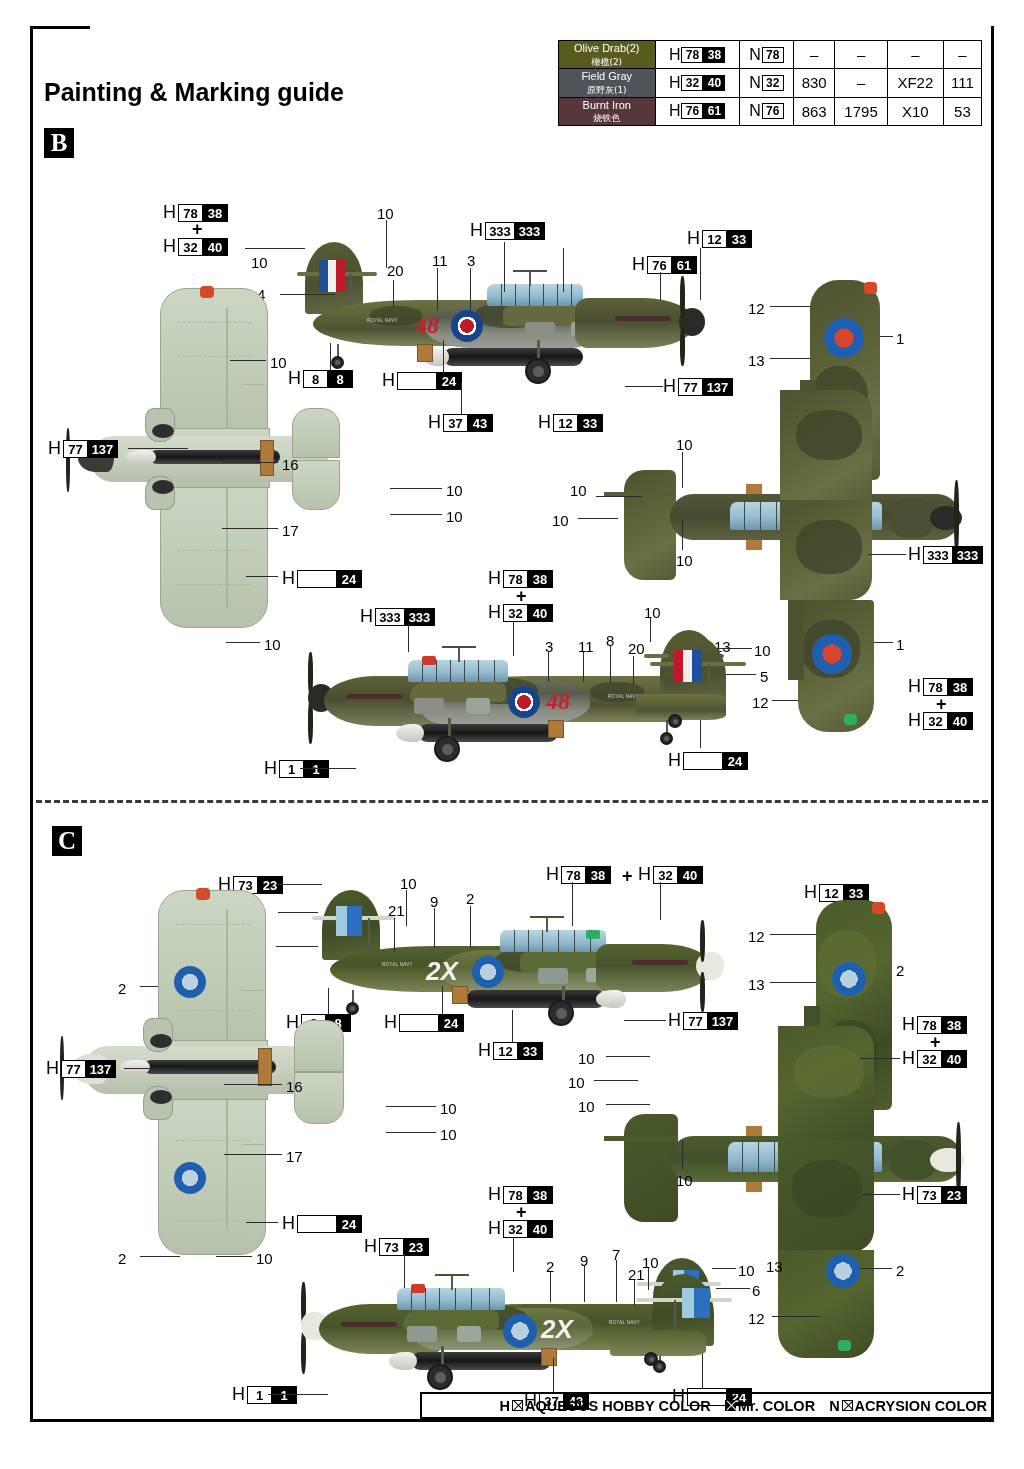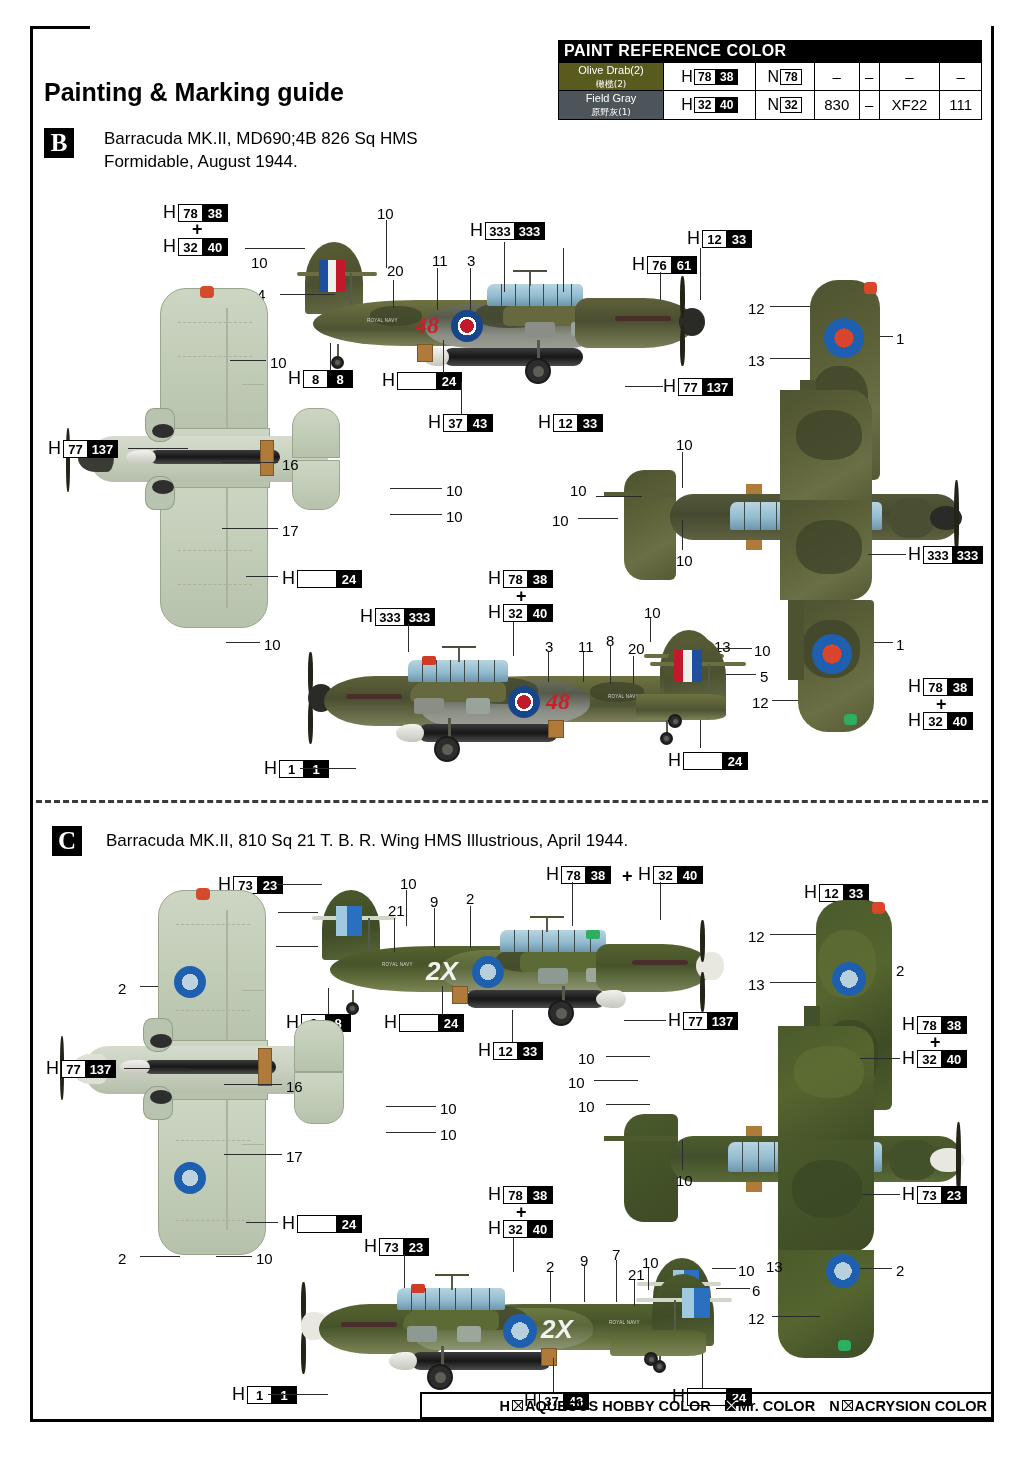--- a/index.html
+++ b/index.html
@@ -241,21 +241,20 @@
 <div id="page">
 
   <div class="frame-left"></div>
   <div class="frame-right"></div>
   <div class="frame-top-l"></div>
   <div class="frame-bot"></div>
 
   <div class="en-title">Painting &amp; Marking guide</div>
 
   <div class="paint-table">
-    <div class="paint-head">PAINT  REFERENCE COLOR</div>
     <table class="prc">
       <tbody>
 
       <tr>
         <td class="swatch-cell" style="background:#595b1e">
           <span>Olive Drab(2)</span><br>
           <span class="sw-sub">橄榄(2)</span>
         </td>
         <td>
           <span class="hchip">
@@ -293,30 +292,49 @@
             <span class="hletter">N</span>
             <span class="white-box">32</span>
           </span>
         </td>
         <td class="num-cell">830</td>
         <td class="num-cell">–</td>
         <td class="num-cell">XF22</td>
         <td class="num-cell">111</td>
       </tr>
 
+      <tr>
+        <td class="swatch-cell" style="background:#57373b">
+          <span>Burnt Iron</span><br>
+          <span class="sw-sub">烧铁色</span>
+        </td>
+        <td>
+          <span class="hchip">
+            <span class="hletter">H</span>
+            <span class="white-box">76</span>
+            <span class="black-box">61</span>
+          </span>
+        </td>
+        <td>
+          <span class="hchip">
+            <span class="hletter">N</span>
+            <span class="white-box">76</span>
+          </span>
+        </td>
+        <td class="num-cell">863</td>
+        <td class="num-cell">1795</td>
+        <td class="num-cell">X10</td>
+        <td class="num-cell">53</td>
+      </tr>
 
     </tbody>
       </table>
   </div>
 
   <div class="badge" style="left:44px; top:128px;">B</div>
-  <div class="sect-cap" style="left:104px; top:128px; width:440px;">
-    <span>Barracuda MK.II, MD690;4B 826 Sq HMS</span><br>
-    <span>Formidable, August 1944.</span>
-  </div>
 
   <div class="ac" style="left:275px; top:240px; width:440px; height:160px;">
 
     <div class="tailfin" style="left:30px; top:2px; width:58px; height:72px;"></div>
     <div class="tailplane" style="left:22px; top:32px; width:80px; height:4px;"></div>
     <div class="strut" style="left:75px; top:33px; width:2px; height:42px;"></div>
     <div class="finflash-b" style="left:44px; top:20px; width:26px; height:32px;"></div>
 
     <div class="fuse" style="left:38px; top:60px; width:270px; height:46px;"></div>
     <div class="fuse grey" style="left:150px; top:64px; width:170px; height:44px; border-radius:26% 18% 14% 28%/46% 36% 40% 46%;"></div>
@@ -660,21 +678,20 @@
     <div class="tailplane" style="left:0px; top:26px; width:96px; height:4px;"></div>
     <div class="strut" style="left:58px; top:28px; width:2px; height:44px;"></div>
     <div class="finflash-b rev" style="left:24px; top:14px; width:28px; height:32px;"></div>
     <div class="fuse" style="left:-14px; top:58px; width:90px; height:26px; border-radius:4px 20% 20% 4px;"></div>
     <div class="wheel" style="left:18px; top:78px; width:14px; height:14px;"></div>
   </div>
 
   <div class="divider"></div>
 
   <div class="badge" style="left:52px; top:826px;">C</div>
-  <div class="sect-cap" style="left:106px; top:830px; width:700px;">Barracuda MK.II, 810 Sq 21 T. B. R. Wing HMS Illustrious, April 1944.</div>
 
   <div class="ac" style="left:300px; top:890px; width:430px; height:150px;">
     <div class="tailfin" style="left:22px; top:0px; width:58px; height:70px; background:linear-gradient(170deg,#4c5a2e 0%,#3f4c26 55%,#596738 100%);"></div>
     <div class="tailplane" style="left:12px; top:26px; width:84px; height:4px; background:#d2d6c8;"></div>
     <div class="strut" style="left:68px; top:28px; width:2px; height:42px;"></div>
     <div class="finflash-c" style="left:36px; top:16px; width:26px; height:30px;"></div>
     <div class="fuse" style="left:30px; top:56px; width:270px; height:46px; background:linear-gradient(180deg,#55622f 0%,#47542a 40%,#5f6c3a 70%,#7b8456 100%);"></div>
     <div class="fuse grey" style="left:140px; top:60px; width:180px; height:42px; border-radius:26% 18% 14% 28%/46% 36% 40% 46%; background:linear-gradient(180deg,#6d7a44 0%,#5b6838 40%,#8d9676 100%);"></div>
     <div class="camo-blob" style="left:196px; top:58px; width:66px; height:24px;"></div>
     <div class="canopy" style="left:200px; top:40px; width:106px; height:22px;">

